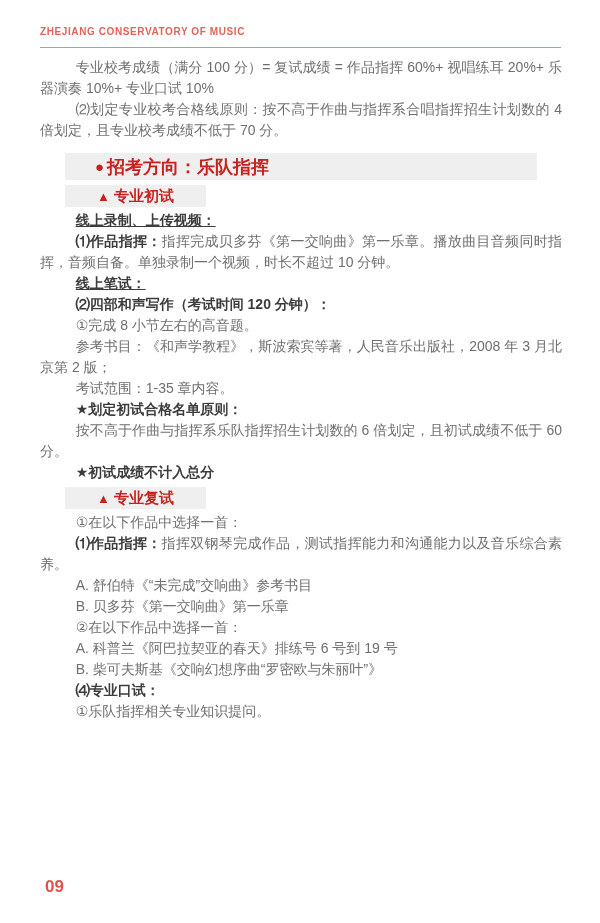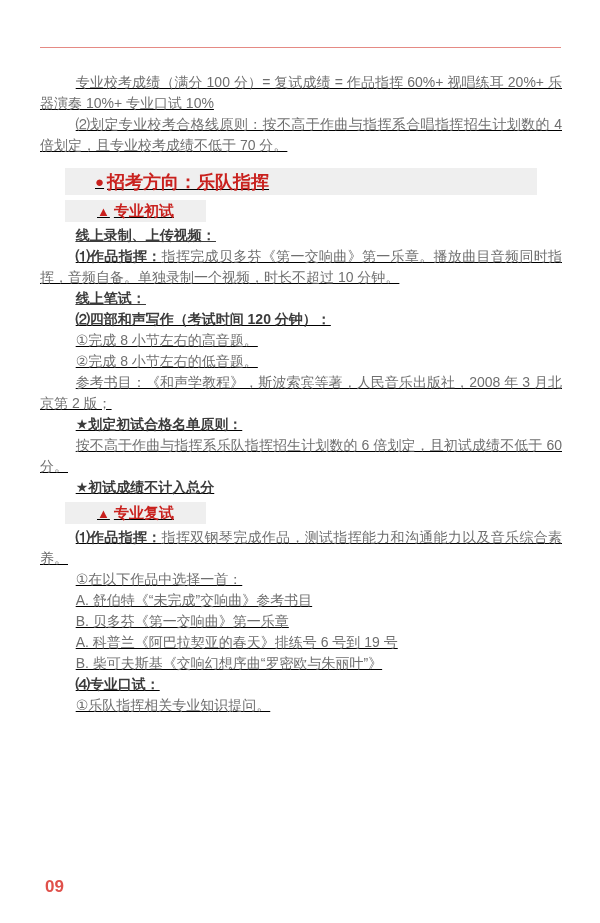--- a/index.html
+++ b/index.html
@@ -19,21 +19,21 @@
     position: absolute; left: 40px; top: 26px; right: 39px;
     font-size: 10px; font-weight: 700; letter-spacing: 0.6px;
     color: var(--header-red, #e2635c);
   }
   .hdr-rule {
     position: absolute; left: 40px; right: 39px; top: 47px;
     height: 1px; background: var(--rule-red, #e58a84);
   }
   
   .content {
-    position: absolute; left: 40px; right: 38px; top: 72px; text-decoration: underline;
+    position: absolute; left: 40px; right: 38px; top: 57px;
   }
   .p {
     margin: 0;
     font-size: 14px;
     line-height: 21px;
     color: var(--body-text, #6f6f6f);
     text-align: justify;
   }
   .ind { text-indent: 2.55em; }
   .lead { font-weight: 700; color: var(--strong-text, #3c3c3c); }
@@ -65,20 +65,21 @@
     position: absolute; left: 45px; top: 877px;
     font-size: 17px; font-weight: 600;
     color: var(--page-num-red, #e0514b);
   }
 </style>
 </head>
 <body>
 
 <div class="page">
 
+  <div class="hdr">ZHEJIANG CONSERVATORY OF MUSIC</div>
   <div class="hdr-rule"></div>
 
   <div class="content">
 
     <p class="p ind"><span class="lead"></span><span>专业校考成绩（满分 100 分）= 复试成绩 = 作品指挥 60%+ 视唱练耳 20%+ 乐器演奏 10%+ 专业口试 10%</span></p>
     <p class="p ind"><span class="lead"></span><span>⑵划定专业校考合格线原则：按不高于作曲与指挥系合唱指挥招生计划数的 4 倍划定，且专业校考成绩不低于 70 分。</span></p>
 
     <div class="banner banner-main">
       <span class="glyph-bullet">●</span>
       <span>招考方向：乐队指挥</span>
@@ -87,35 +88,36 @@
     <div class="banner banner-sub">
       <span class="glyph-tri">▲</span>
       <span>专业初试</span>
     </div>
 
     <p class="p ind"><span class="lead u">线上录制、上传视频：</span><span></span></p>
     <p class="p ind"><span class="lead">⑴作品指挥：</span><span>指挥完成贝多芬《第一交响曲》第一乐章。播放曲目音频同时指挥，音频自备。单独录制一个视频，时长不超过 10 分钟。</span></p>
     <p class="p ind"><span class="lead u">线上笔试：</span><span></span></p>
     <p class="p ind"><span class="lead">⑵四部和声写作（考试时间 120 分钟）：</span><span></span></p>
     <p class="p ind"><span class="lead"></span><span>①完成 8 小节左右的高音题。</span></p>
-    <p class="p ind"><span class="lead"></span><span>②完成 8 小节左右的低音题。</span></p>
     <p class="p ind"><span class="lead"></span><span>参考书目：《和声学教程》，斯波索宾等著，人民音乐出版社，2008 年 3 月北京第 2 版；</span></p>
+    <p class="p ind"><span class="lead"></span><span>考试范围：1-35 章内容。</span></p>
     <p class="p ind"><span class="lead">★划定初试合格名单原则：</span><span></span></p>
     <p class="p ind"><span class="lead"></span><span>按不高于作曲与指挥系乐队指挥招生计划数的 6 倍划定，且初试成绩不低于 60 分。</span></p>
     <p class="p ind"><span class="lead">★初试成绩不计入总分</span><span></span></p>
 
     <div class="banner banner-sub">
       <span class="glyph-tri">▲</span>
       <span>专业复试</span>
     </div>
 
+    <p class="p ind"><span class="lead"></span><span>①在以下作品中选择一首：</span></p>
     <p class="p ind"><span class="lead">⑴作品指挥：</span><span>指挥双钢琴完成作品，测试指挥能力和沟通能力以及音乐综合素养。</span></p>
-    <p class="p ind"><span class="lead"></span><span>①在以下作品中选择一首：</span></p>
     <p class="p ind"><span class="lead"></span><span>A. 舒伯特《“未完成”交响曲》参考书目</span></p>
     <p class="p ind"><span class="lead"></span><span>B. 贝多芬《第一交响曲》第一乐章</span></p>
+    <p class="p ind"><span class="lead"></span><span>②在以下作品中选择一首：</span></p>
     <p class="p ind"><span class="lead"></span><span>A. 科普兰《阿巴拉契亚的春天》排练号 6 号到 19 号</span></p>
     <p class="p ind"><span class="lead"></span><span>B. 柴可夫斯基《交响幻想序曲“罗密欧与朱丽叶”》</span></p>
     <p class="p ind"><span class="lead">⑷专业口试：</span><span></span></p>
     <p class="p ind"><span class="lead"></span><span>①乐队指挥相关专业知识提问。</span></p>
 
   </div>
 
   <div class="footer-num">09</div>
 
 </div>

